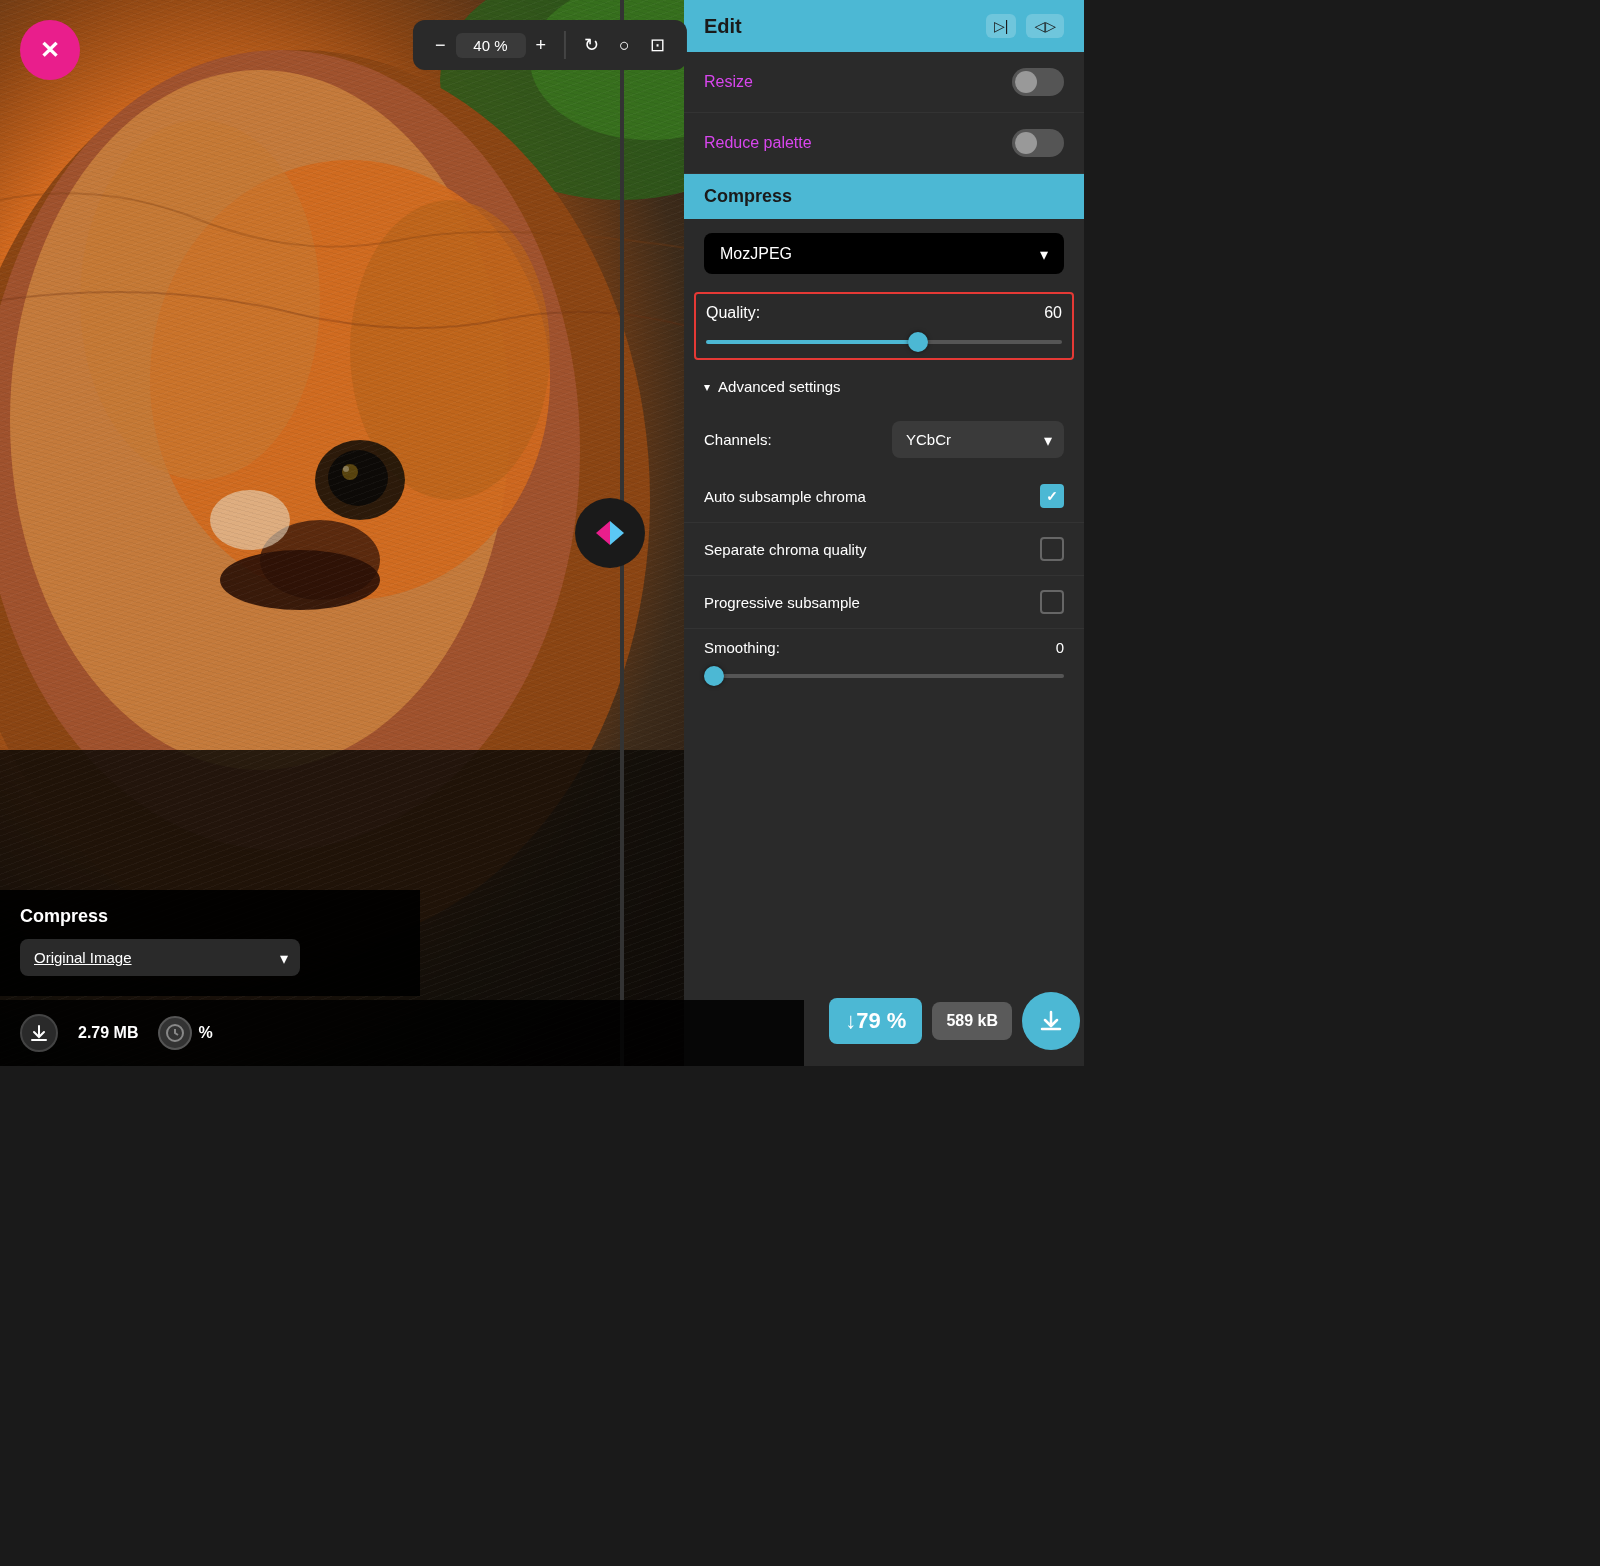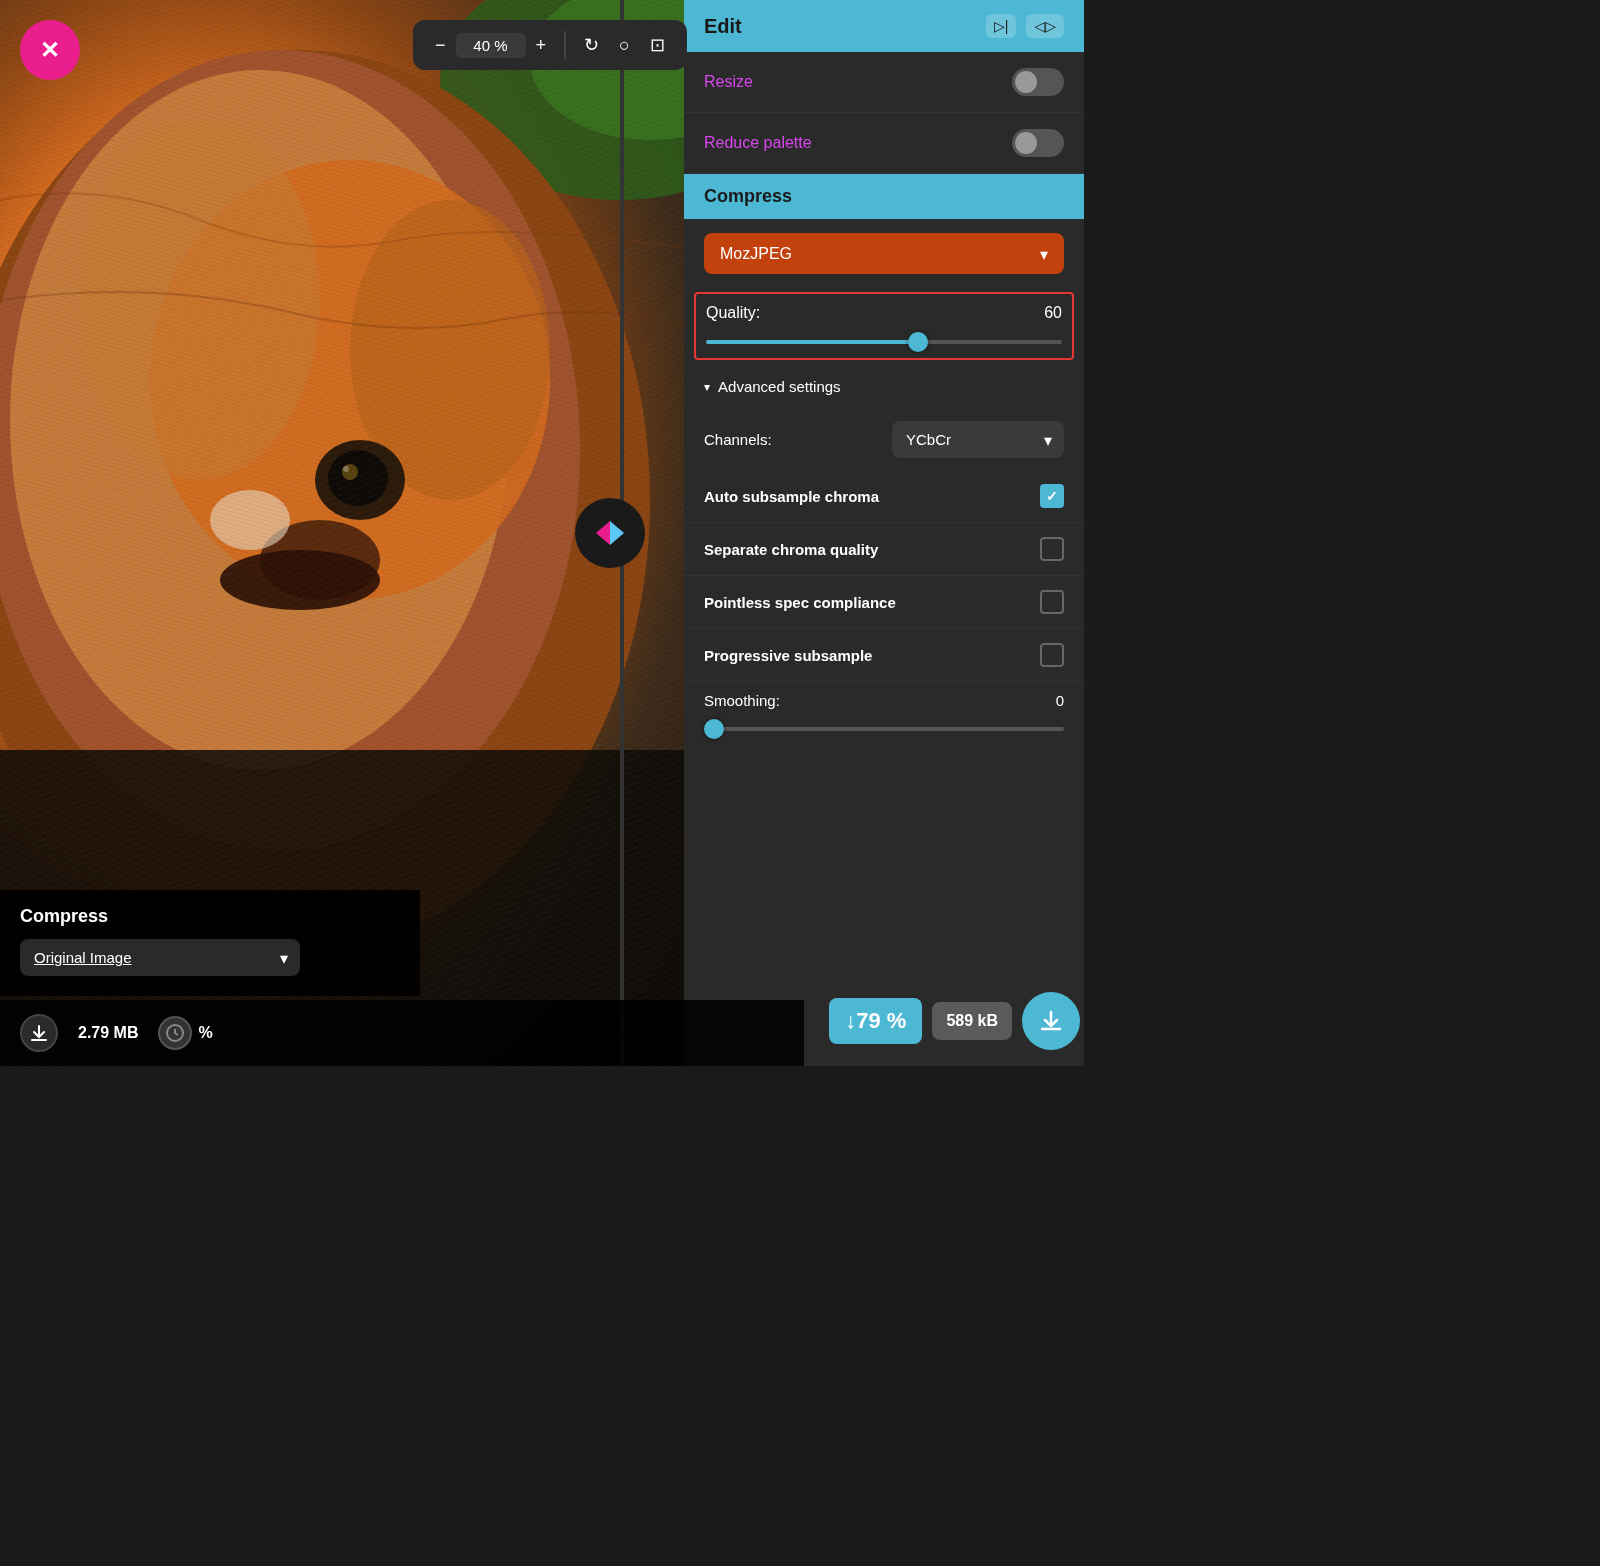--- a/index.html
+++ b/index.html
@@ -298,21 +298,21 @@
       font-weight: 700;
     }
 
     
     .panel-dropdown-wrap {
       padding: 14px 20px;
     }
 
     .panel-dropdown {
       width: 100%;
-      background: #c2410c;
+      background: #000000;
       border: none;
       border-radius: 8px;
       color: #fff;
       padding: 12px 16px;
       font-size: 16px;
       appearance: none;
       cursor: pointer;
       position: relative;
     }
 
@@ -442,21 +442,20 @@
       pointer-events: none;
     }
 
     
     .checkbox-row {
       display: flex;
       align-items: center;
       justify-content: space-between;
       padding: 14px 20px;
       border-bottom: 1px solid #333;
-      font-weight: bold;
     }
 
     .checkbox-label {
       color: #fff;
       font-size: 15px;
     }
 
     .checkbox-box {
       width: 24px;
       height: 24px;
@@ -785,24 +784,20 @@
   <div class="checkbox-row">
     <span class="checkbox-label">Auto subsample chroma</span>
     <div class="checkbox-box checked"></div>
   </div>
 
   <div class="checkbox-row">
     <span class="checkbox-label">Separate chroma quality</span>
     <div class="checkbox-box"></div>
   </div>
 
-  <div class="checkbox-row">
-    <span class="checkbox-label">Pointless spec compliance</span>
-    <div class="checkbox-box"></div>
-  </div>
 
   <div class="checkbox-row">
     <span class="checkbox-label">Progressive subsample</span>
     <div class="checkbox-box"></div>
   </div>
 
   <div class="smoothing-section">
     <div class="smoothing-row">
       <span class="smoothing-label">Smoothing:</span>
       <span class="smoothing-value">0</span>

